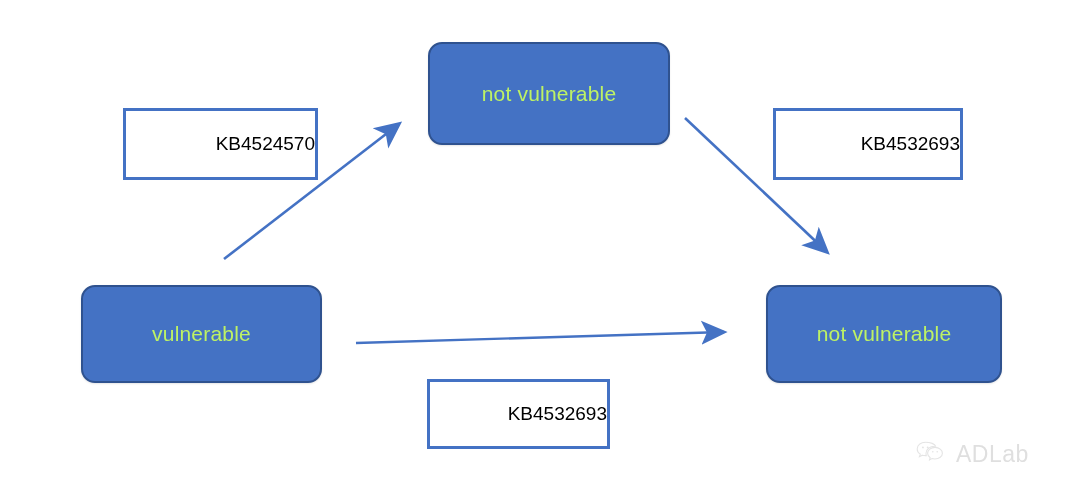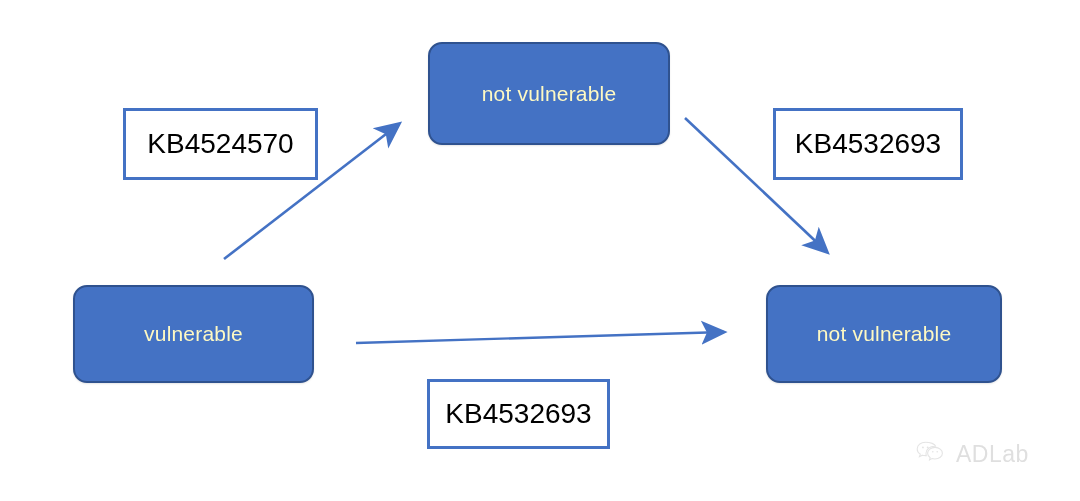--- a/index.html
+++ b/index.html
@@ -19,57 +19,57 @@
     overflow: hidden;
   }
 
   
   .node {
     position: absolute;
     box-sizing: border-box;
     background: #4472C4;
     border: 2px solid #2F528F;
     border-radius: 14px;
-    color: #fef9c3;
+    color: #bef264;
     font-size: 21px;
     letter-spacing: 0.2px;
     display: flex;
     align-items: center;
     justify-content: center;
     box-shadow: 0 1px 2px rgba(0,0,0,0.10);
   }
   .node-label {
     pointer-events: none;
     white-space: nowrap;
   }
 
   #node-not-vulnerable-top {
     left: 428px;  top: 42px;
     width: 242px; height: 103px;
   }
   #node-vulnerable {
-    left: 73px;   top: 285px;
+    left: 81px;   top: 285px;
     width: 241px; height: 98px;
   }
   #node-not-vulnerable-right {
     left: 766px;  top: 285px;
     width: 236px; height: 98px;
   }
 
   
   .kb-box {
     position: absolute;
     box-sizing: border-box;
     background: #ffffff;
     border: 3px solid #4472C4;
     color: #000000;
-    font-size: 28px;
+    font-size: 19px;
     display: flex;
     align-items: center;
-    justify-content: center;
+    justify-content: flex-end;
   }
   .kb-label {
     white-space: nowrap;
   }
 
   #kb-box-left   { left: 123px; top: 108px; width: 195px; height: 72px; }
   #kb-box-right  { left: 773px; top: 108px; width: 190px; height: 72px; }
   #kb-box-bottom { left: 427px; top: 379px; width: 183px; height: 70px; }
 
   

